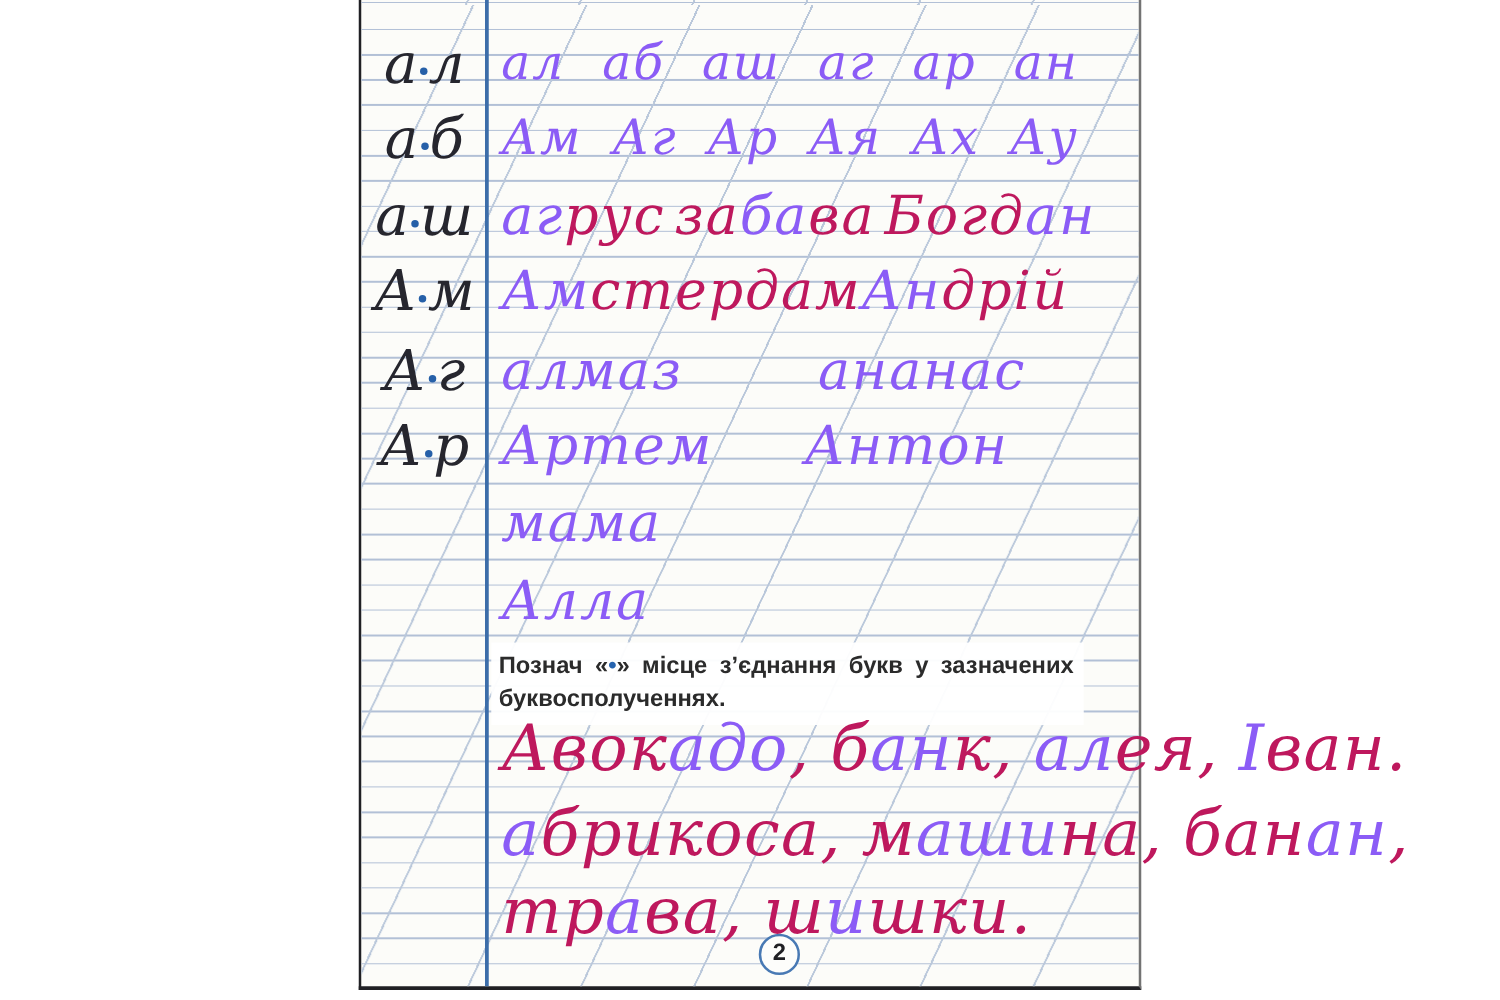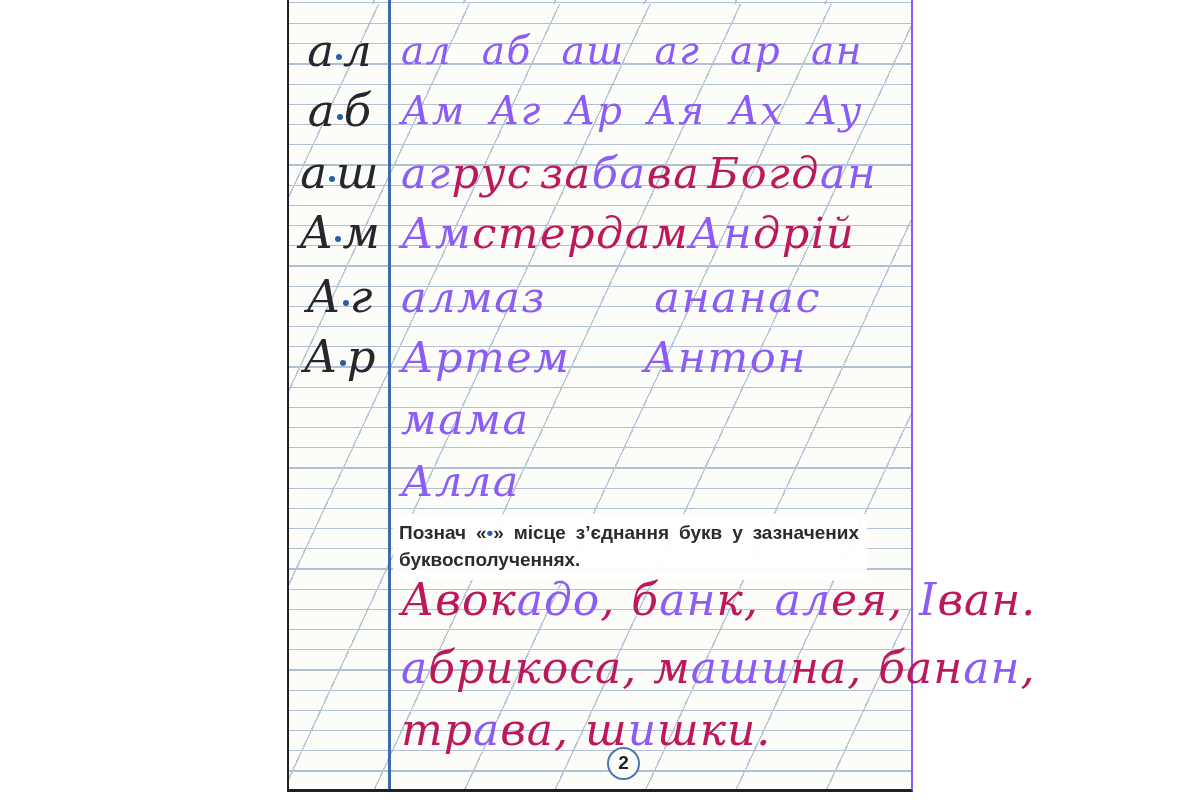--- a/index.html
+++ b/index.html
@@ -7,21 +7,21 @@
     width:1200px;height:800px;position:relative;overflow:hidden;
     background:#ffffff;
     font-family:"Liberation Sans", sans-serif;
   }
   
   .sheet{
     position:absolute;left:287px;top:0;width:626px;height:792px;
     box-sizing:border-box;
     background-color:#fcfcf9;
     border-left:2px solid #202024;
-    border-right:2px solid #8b5cf6;
+    border-right:2px solid #737373;
     border-bottom:3px solid #202024;
   }
   .ruling{
     position:absolute;inset:0;
     background-image:
       repeating-linear-gradient(115deg,
         rgba(160,178,205,0) 0px, rgba(160,178,205,0) 80.5px,
         #b9c7da 80.5px, #b9c7da 82px),
       repeating-linear-gradient(180deg,
         rgba(0,0,0,0) 0px, rgba(0,0,0,0) 18.9px,
@@ -64,21 +64,21 @@
   .p-row-3{top:144px;width:476px;}
   .p-row-4{top:204px;width:432px;}
   .p-row-5{top:268px;width:420px;}
   .p-row-6{top:328px;width:406px;text-align:center;}
   .p-row-7{top:390px;width:auto;}
   .p-row-8{top:452px;width:auto;}
 
   .w-lines{position:absolute;left:112px;top:0;width:500px;}
   .w-line{
     position:absolute;left:0;display:flex;gap:16px;
-    font-size:44px;line-height:60px;letter-spacing:1px;white-space:nowrap;
+    font-size:51px;line-height:60px;letter-spacing:1px;white-space:nowrap;
   }
   .w-line-1{top:570px;}
   .w-line-2{top:638px;}
   .w-line-3{top:700px;}
 
   
   .task{
     position:absolute;left:104px;top:514px;width:474px;
     background:rgba(255,255,255,0.95);
     padding:6px 8px 6px 6px;box-sizing:border-box;

